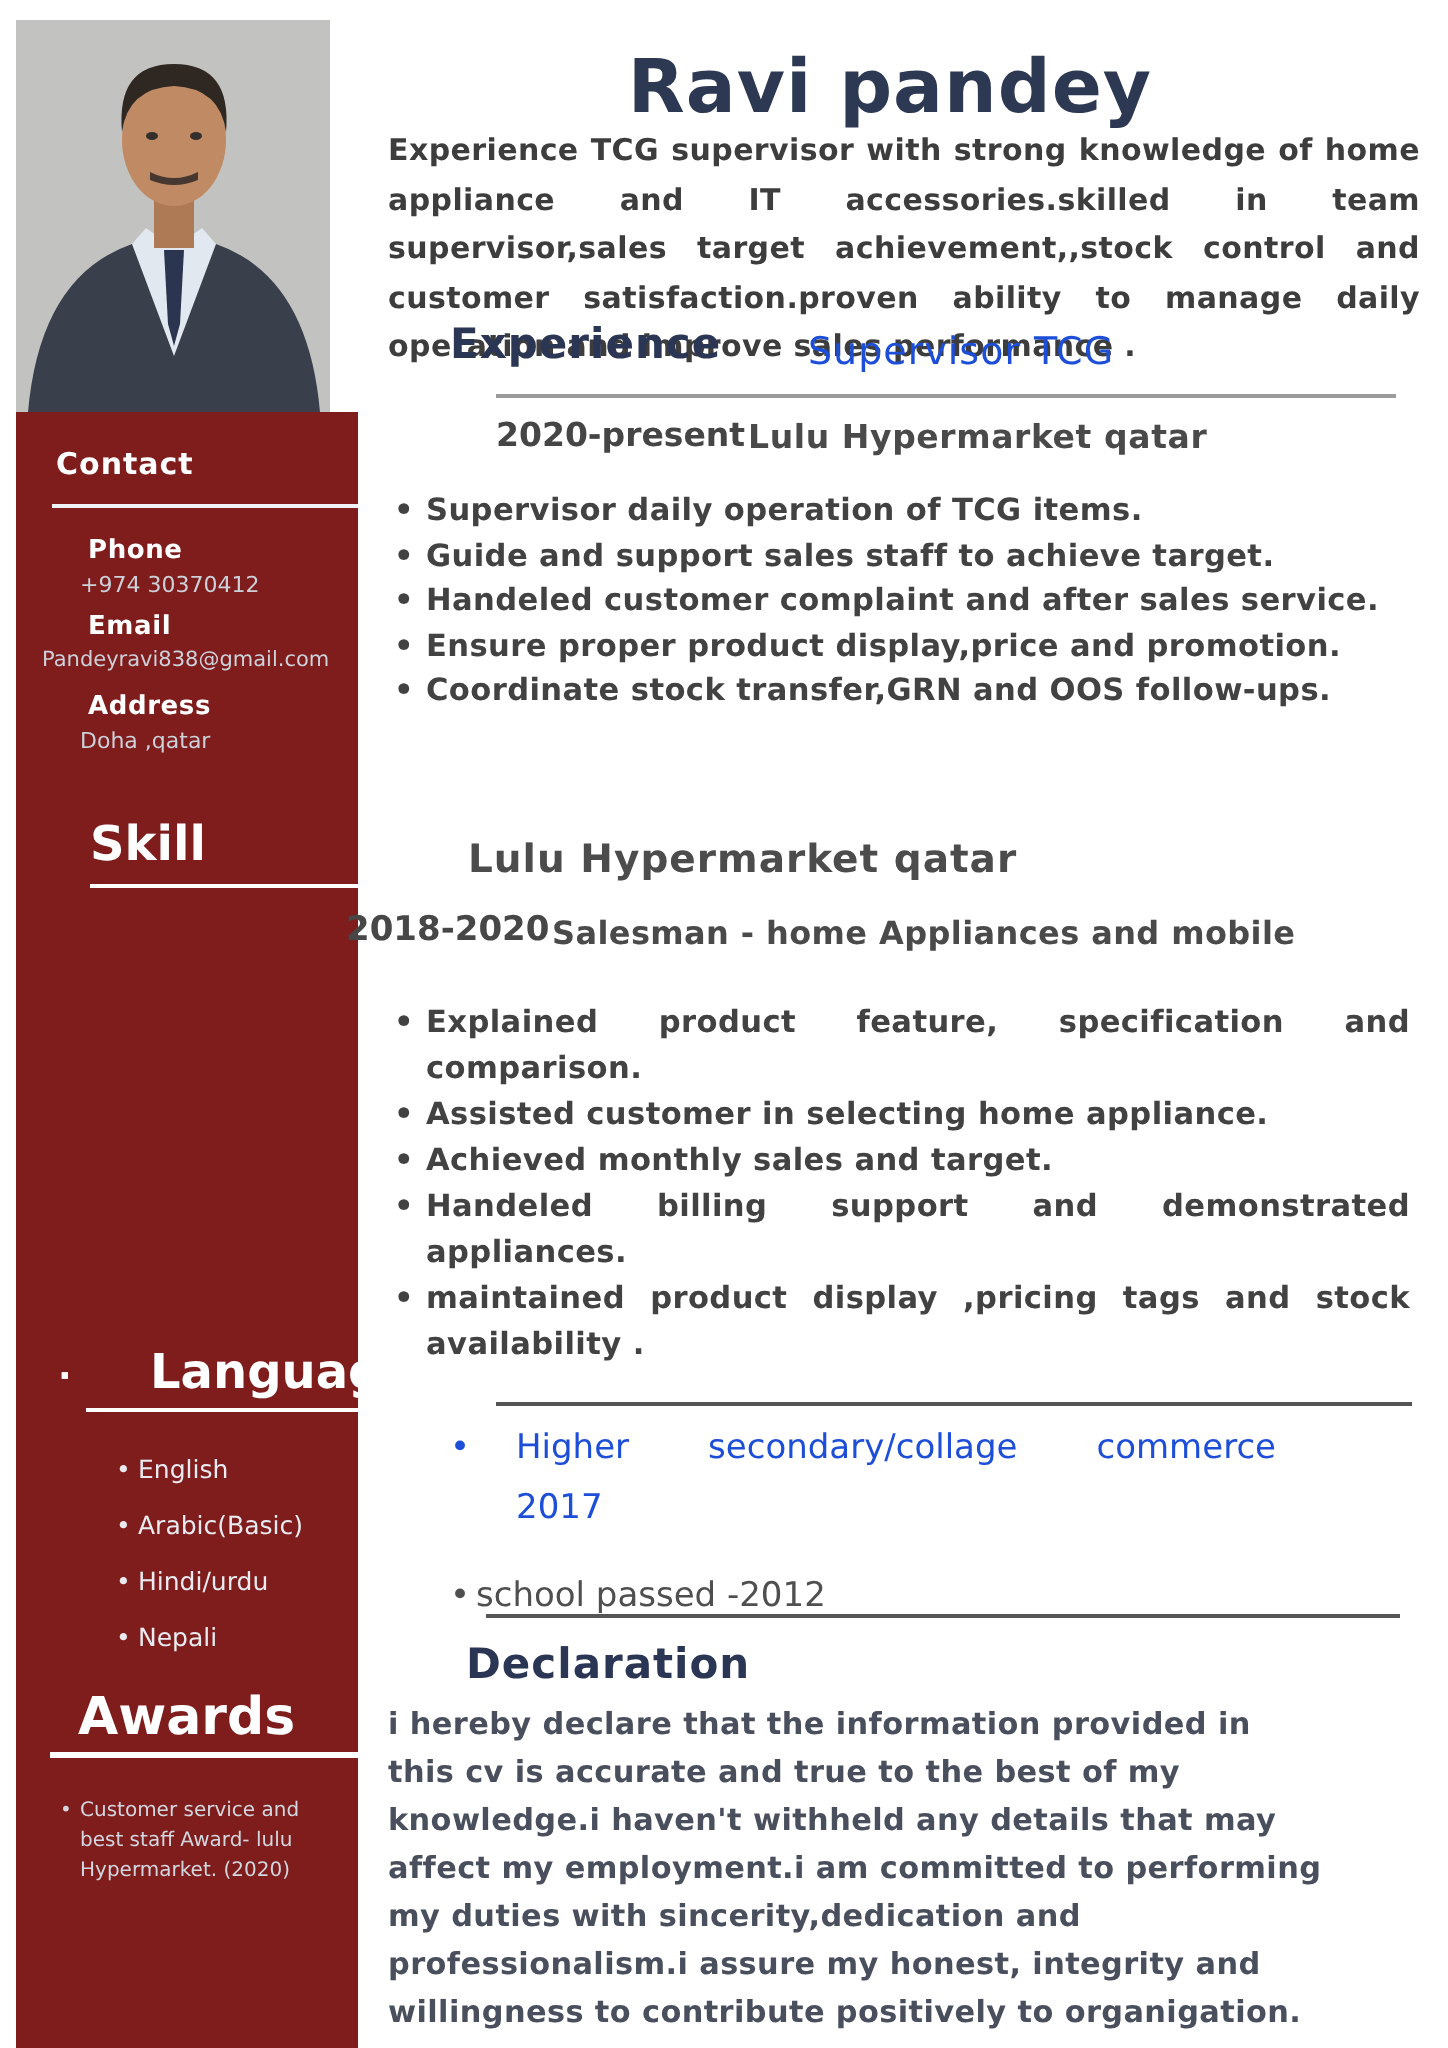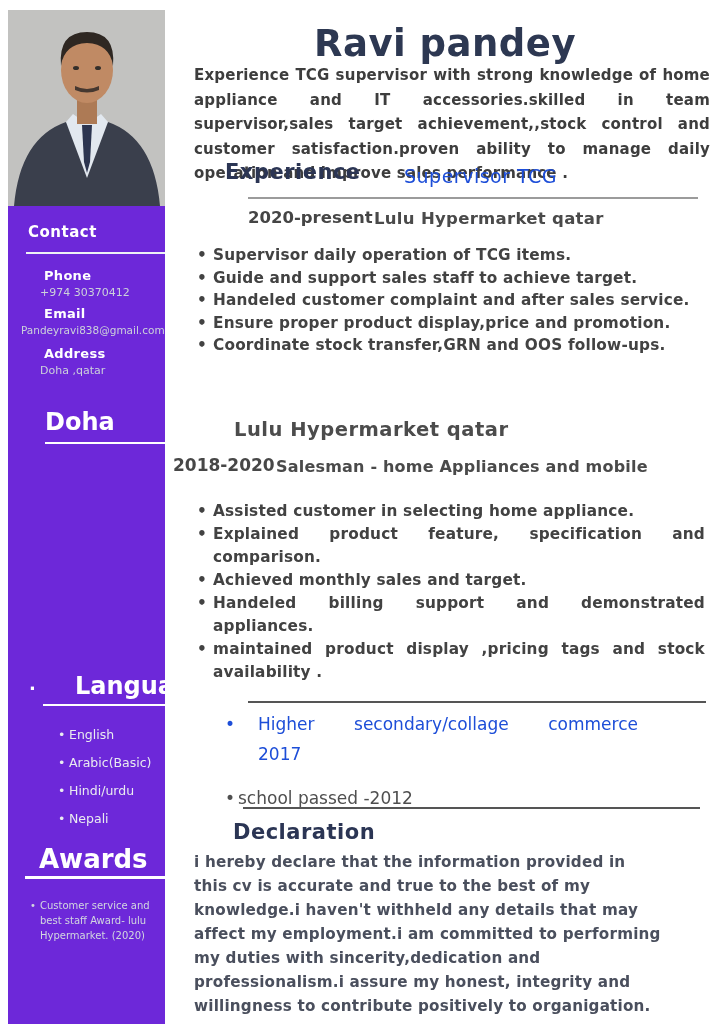--- a/index.html
+++ b/index.html
@@ -5,21 +5,21 @@
   * { margin:0; padding:0; box-sizing:border-box; }
   html,body { background:#ffffff; }
   body { font-family:"DejaVu Sans", sans-serif; }
   .page { position:relative; width:724px; height:1024px; background:#ffffff; overflow:hidden; }
 
   
   .photo { position:absolute; left:8px; top:10px; width:157px; height:196px; }
   .photo svg { display:block; width:100%; height:100%; }
 
   
-  .sidebar { position:absolute; left:8px; top:206px; width:157px; height:818px; background:#6d28d9; color:#ffffff; }
+  .sidebar { position:absolute; left:8px; top:206px; width:171px; height:818px; background:#7f1d1d; color:#ffffff; }
   .contact-title { position:absolute; left:20px; top:17px; font-size:15px; font-weight:bold; letter-spacing:.5px; }
   .contact-divider { position:absolute; left:18px; top:46px; right:0; height:2px; background:#eef1f5; }
   .contact-list { position:absolute; left:0; top:62px; width:100%; }
   .c-label { padding-left:36px; font-size:13px; font-weight:bold; letter-spacing:.3px; margin-bottom:3px; }
   .c-value { padding-left:32px; font-size:11px; color:#ccd1da; margin-bottom:7px; }
   .c-value.email { padding-left:13px; font-size:10.5px; white-space:nowrap; }
   .c-group.address { margin-top:10px; }
 
   .side-h { font-weight:bold; color:#ffffff; }
   .skill-title { position:absolute; left:37px; top:202px; font-size:24px; }
@@ -105,21 +105,21 @@
       <div class="c-group">
         <div class="c-label">Email</div>
         <div class="c-value email">Pandeyravi838@gmail.com</div>
       </div>
       <div class="c-group address">
         <div class="c-label">Address</div>
         <div class="c-value">Doha ,qatar</div>
       </div>
     </div>
 
-    <div class="side-h skill-title">Doha</div>
+    <div class="side-h skill-title">Skill</div>
     <div class="skill-underline"></div>
 
     <div class="lang-dot">·</div>
     <div class="side-h lang-title">Language</div>
     <div class="lang-underline"></div>
     <ul class="lang-list">
       <li>English</li>
       <li>Arabic(Basic)</li>
       <li>Hindi/urdu</li>
       <li>Nepali</li>
@@ -147,22 +147,22 @@
       <li>Guide and support sales staff to achieve target.</li>
       <li>Handeled customer complaint and after sales service.</li>
       <li>Ensure proper product display,price and promotion.</li>
       <li>Coordinate stock transfer,GRN and OOS follow-ups.</li>
     </ul>
 
     <h3 class="job2-company">Lulu Hypermarket qatar</h3>
     <div class="job2-dates">2018-2020</div>
     <div class="job2-role">Salesman - home Appliances and mobile</div>
     <ul class="bullets job2-bullets">
+      <li>Explained product feature, specification and comparison.</li>
       <li>Assisted customer in selecting home appliance.</li>
-      <li>Explained product feature, specification and comparison.</li>
       <li>Achieved monthly sales and target.</li>
       <li>Handeled billing support and demonstrated appliances.</li>
       <li>maintained product display ,pricing tags and stock availability .</li>
     </ul>
 
     <div class="edu-hr-top"></div>
     <div class="edu-item1">Higher secondary/collage commerce 2017</div>
     <div class="edu-item2">school passed -2012</div>
     <div class="edu-hr-bottom"></div>
 

